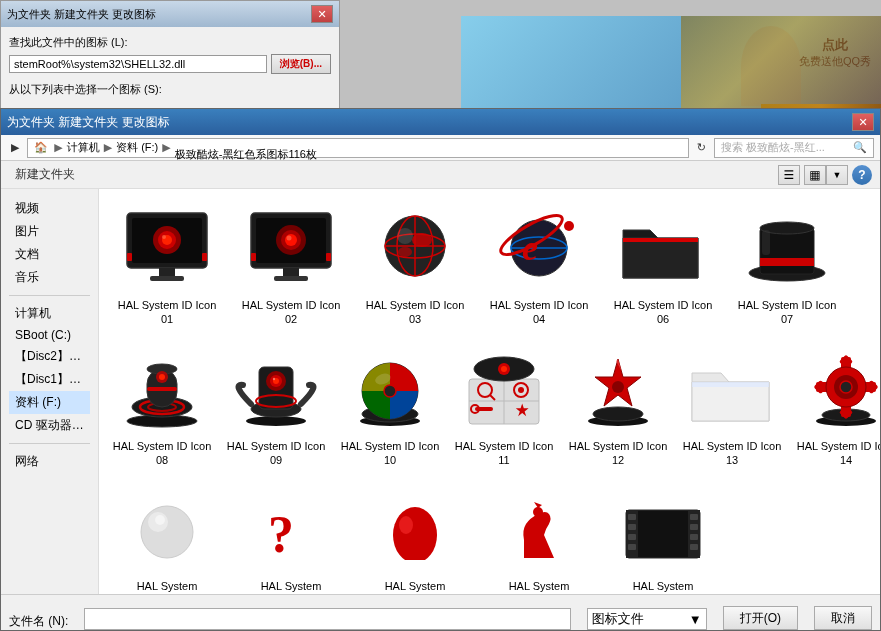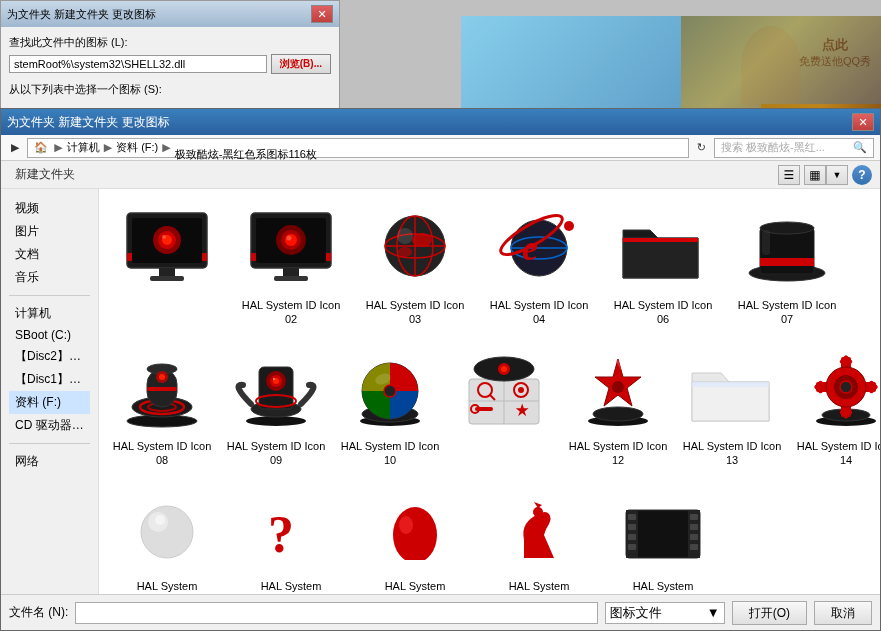--- a/index.html
+++ b/index.html
@@ -272,23 +272,23 @@
     svg { display: block; }
 
     
     .bottom-bar {
       position: absolute;
       bottom: 0; left: 0; right: 0;
       height: 36px;
       background: #f0f0f0;
       border-top: 1px solid #ccc;
       display: flex;
-      align-items: center;
+      align-items: flex-end;
       padding: 0 8px;
-      gap: 7px;
+      gap: 16px;
     }
     .filename-label { font-size: 12px; white-space: nowrap; }
     .filename-input {
       flex: 1;
       border: 1px solid #aaa;
       padding: 2px 6px;
       font-size: 12px;
       height: 22px;
     }
     .filetype-select {
@@ -426,20 +426,21 @@
               <circle cx="45" cy="32" r="5" fill="#ff2200"></circle>
               <circle cx="42" cy="29" r="2" fill="#ff6644" opacity="0.7"></circle>
 
               <rect x="37" y="60" width="16" height="8" fill="#222"></rect>
               <rect x="28" y="68" width="34" height="5" rx="2" fill="#333"></rect>
 
               <rect x="5" y="45" width="5" height="8" fill="#cc0000" rx="1"></rect>
               <rect x="80" y="45" width="5" height="8" fill="#cc0000" rx="1"></rect>
             </svg>
           </div>
+          <div class="icon-label">HAL System ID Icon 01</div>
         </div>
 
         <div class="icon-item">
           <div class="icon-canvas">
             <svg width="90" height="82" viewBox="0 0 90 82">
               <rect x="5" y="5" width="80" height="55" rx="4" ry="4" fill="#1a1a1a" stroke="#333" stroke-width="1.5"></rect>
               <rect x="10" y="10" width="70" height="45" rx="2" ry="2" fill="#0a0a0a"></rect>
 
               <circle cx="45" cy="32" r="15" fill="#700000"></circle>
               <circle cx="45" cy="32" r="10" fill="#aa0000"></circle>
@@ -615,20 +616,21 @@
               <rect x="16" y="58" width="18" height="4" rx="2" fill="#cc0000"></rect>
               <circle cx="16" cy="60" r="4" fill="none" stroke="#cc0000" stroke-width="2"></circle>
 
               <polygon points="62,56 64,62 70,62 65,66 67,72 62,68 57,72 59,66 54,62 60,62" fill="#cc0000" transform="scale(0.8) translate(17,12)"></polygon>
 
               <ellipse cx="45" cy="20" rx="30" ry="12" fill="#1a1a1a" stroke="#333" stroke-width="1"></ellipse>
               <circle cx="45" cy="20" r="6" fill="#cc0000"></circle>
               <circle cx="45" cy="20" r="3" fill="#ff2200"></circle>
             </svg>
           </div>
+          <div class="icon-label">HAL System ID Icon 11</div>
         </div>
 
         <div class="icon-item">
           <div class="icon-canvas">
             <svg width="90" height="82" viewBox="0 0 90 82">
 
               <ellipse cx="45" cy="72" rx="30" ry="5" fill="#111"></ellipse>
               <ellipse cx="45" cy="65" rx="25" ry="7" fill="#1a1a1a" stroke="#333" stroke-width="1"></ellipse>
 
               <polygon points="45,10 50,28 68,28 54,39 59,57 45,46 31,57 36,39 22,28 40,28" fill="#cc0000" stroke="#880000" stroke-width="1"></polygon>

